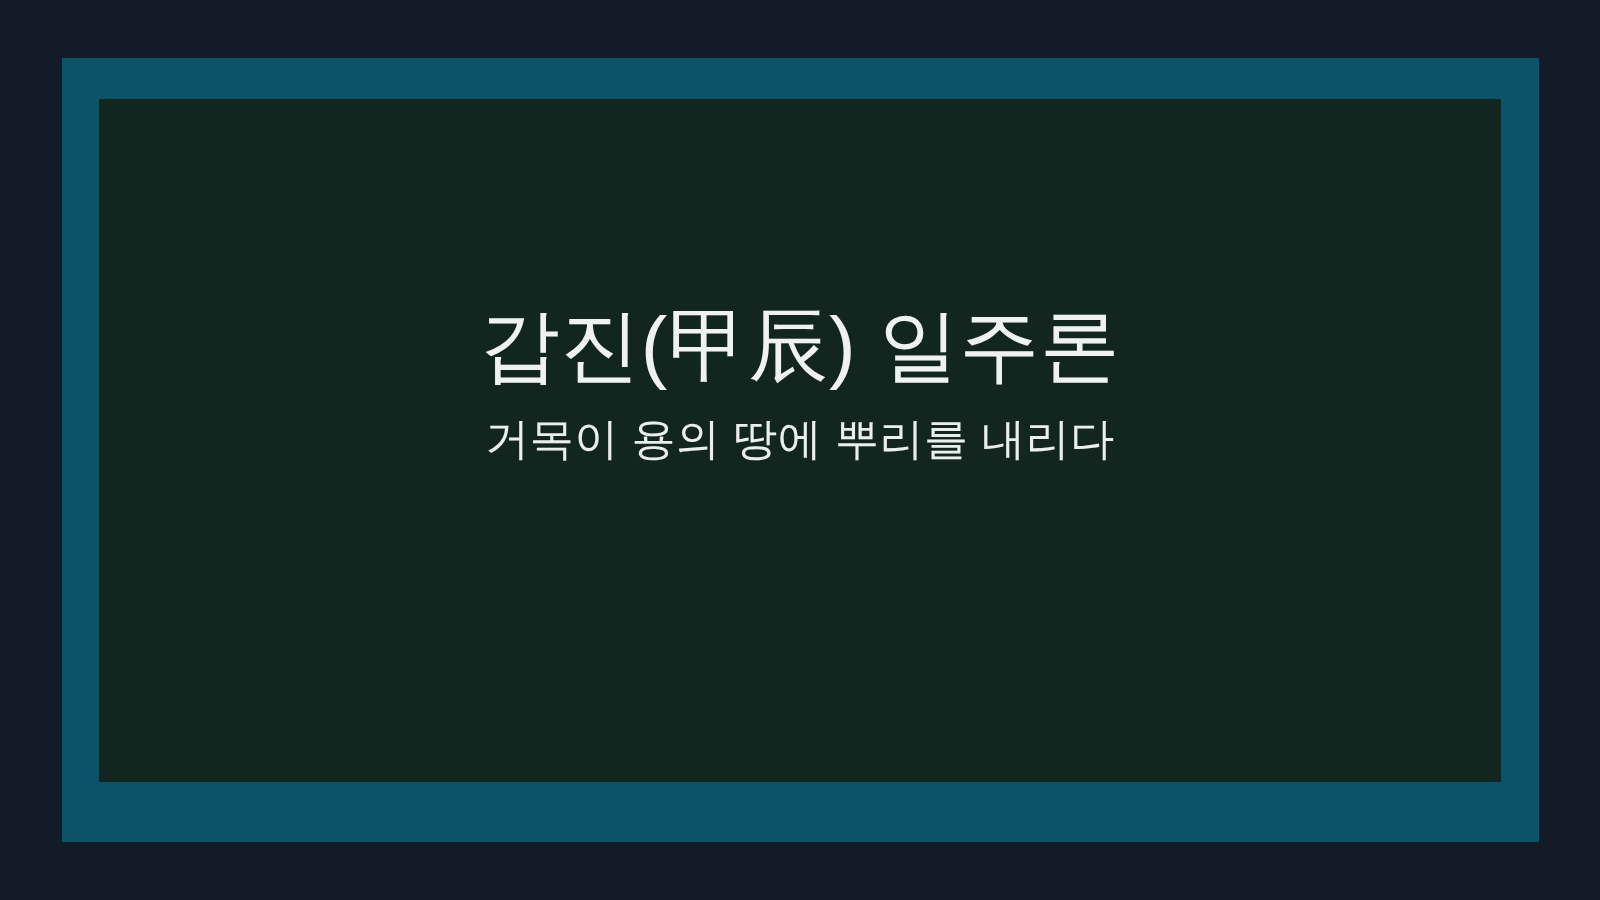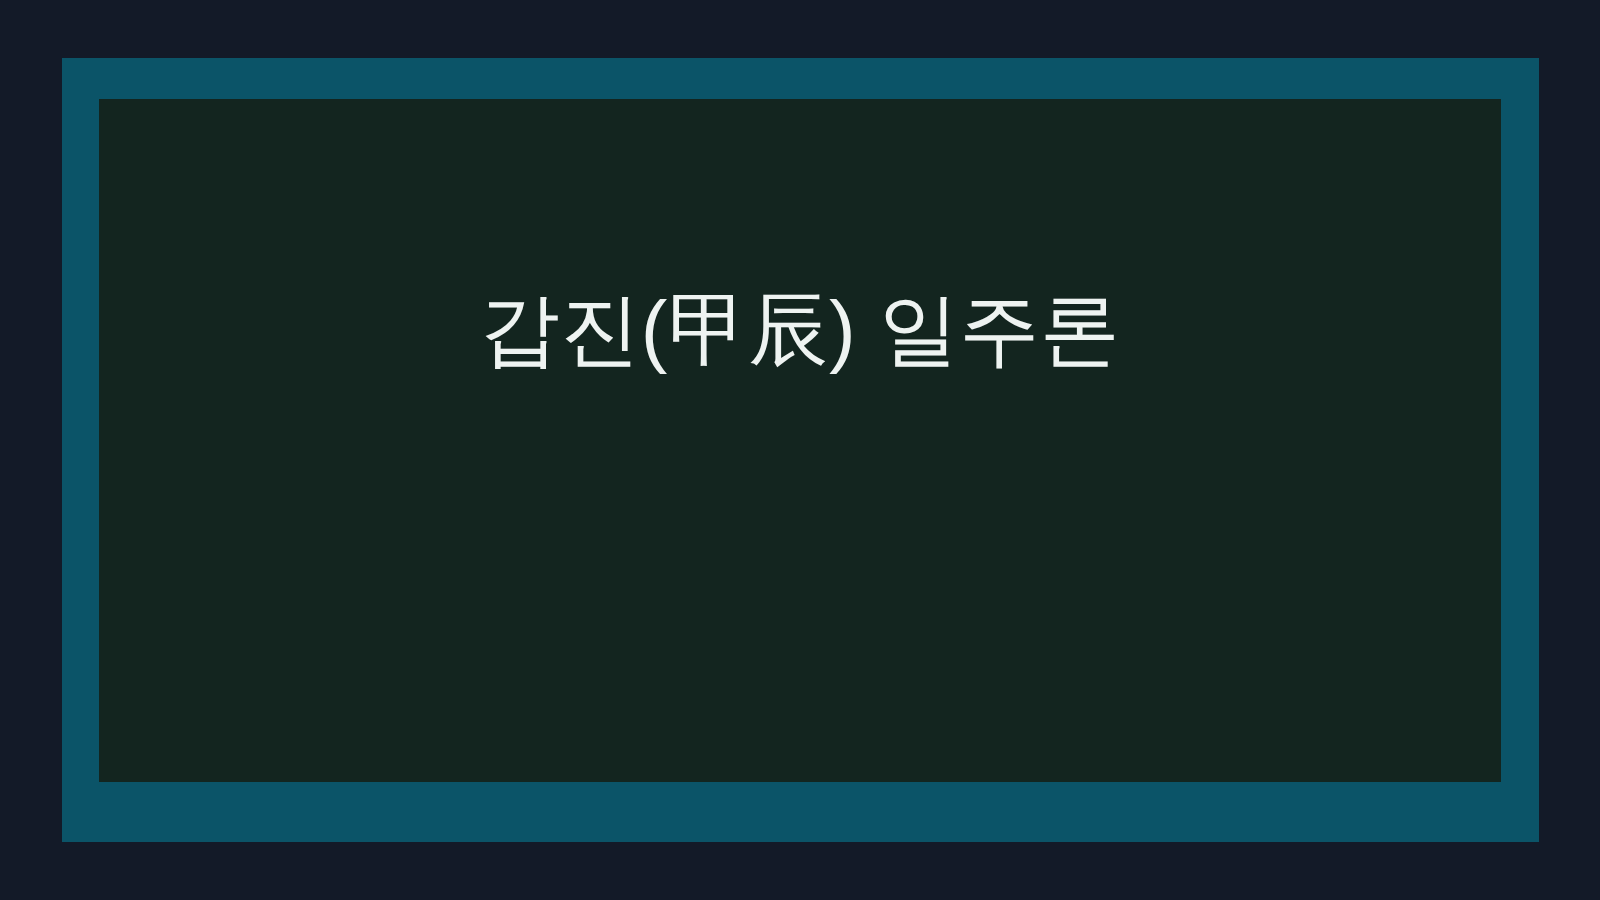--- a/index.html
+++ b/index.html
@@ -52,21 +52,21 @@
     position: absolute;
     left: 0;
     right: 0;
     top: 186px;
     text-align: center;
     padding: 0 40px;
     box-sizing: border-box;
   }
 
   .slide-title {
-    margin: 0;
+    margin: 16px;
     font-size: 80px;
     font-weight: 400;
     line-height: 1.12;
     letter-spacing: 0.5px;
     color: #eef3f1;
     white-space: nowrap;
   }
 
   .slide-subtitle {
     margin: 22px 0 0 0;
@@ -84,20 +84,21 @@
 <div class="slide-canvas">
 
   <div class="slide-frame">
 
     <div class="slide-panel">
 
       <div class="title-block">
 
         <h1 class="slide-title">갑진(甲辰) 일주론</h1>
 
+        <p class="slide-subtitle">거목이 용의 땅에 뿌리를 내리다</p>
 
       </div>
 
     </div>
 
   </div>
 
 </div>
 
 </body></html>

